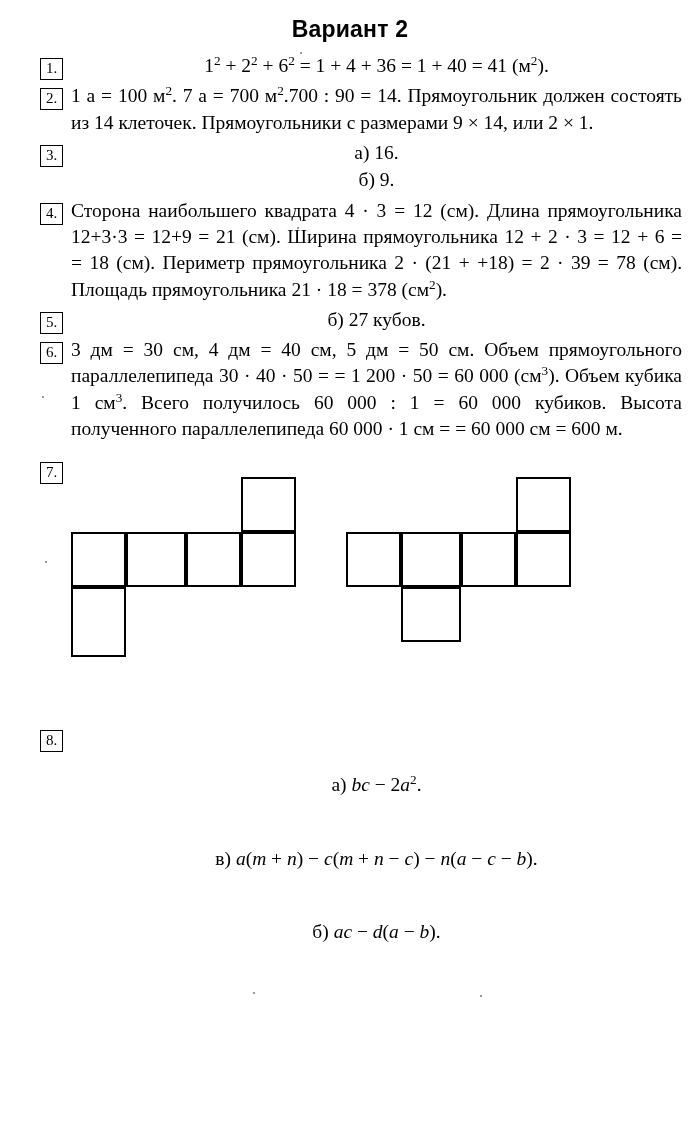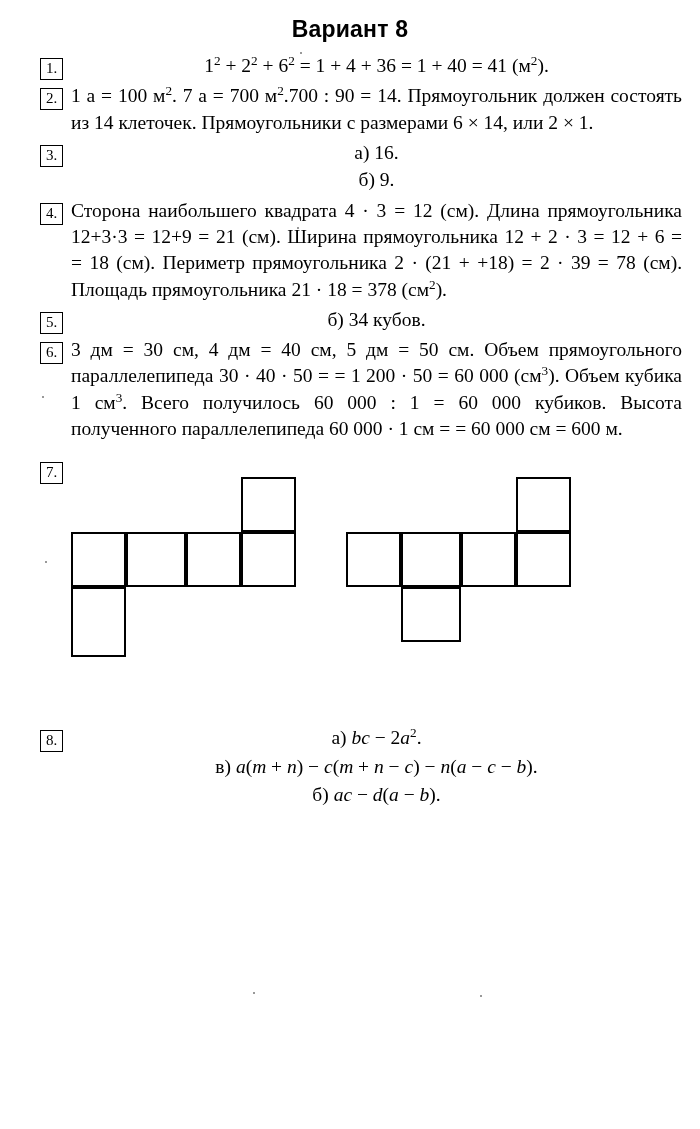--- a/index.html
+++ b/index.html
@@ -94,45 +94,46 @@
     width: 2px;
     height: 2px;
     background: #777;
     border-radius: 50%;
   }
   .item8 {
     margin-top: 8px;
   }
   .item8 .body p {
     margin-bottom: 2px;
+    margin-top: 47px;
   }
 </style>
 </head>
 <body>
 
 <div class="page">
 
-  <div class="title">Вариант 8</div>
+  <div class="title">Вариант 2</div>
 
   <div class="items">
 
     <div class="item">
       <div class="num-box">1.</div>
       <div class="body">
         <p class="nospread">
           1<sup>2</sup> + 2<sup>2</sup> + 6<sup>2</sup> = 1 + 4 + 36 = 1 + 40 = 41 (м<sup>2</sup>).
         </p>
       </div>
     </div>
 
     <div class="item">
       <div class="num-box">2.</div>
       <div class="body">
         <p>
-          <span class="nb">1 а = 100 м<sup>2</sup>.</span> <span class="nb">7 а = 700 м<sup>2</sup>.</span><span class="nb">700 : 90 = 14.</span> Прямоугольник должен состоять из 14 клеточек. Прямоугольники с размерами <span class="nb">6 × 14,</span> или <span class="nb">2 × 1.</span>
+          <span class="nb">1 а = 100 м<sup>2</sup>.</span> <span class="nb">7 а = 700 м<sup>2</sup>.</span><span class="nb">700 : 90 = 14.</span> Прямоугольник должен состоять из 14 клеточек. Прямоугольники с размерами <span class="nb">9 × 14,</span> или <span class="nb">2 × 1.</span>
         </p>
       </div>
     </div>
 
     <div class="item">
       <div class="num-box">3.</div>
       <div class="body">
         <p class="nospread">а) 16.</p>
         <p class="nospread">б) 9.</p>
       </div>
@@ -143,21 +144,21 @@
       <div class="body">
         <p>
           Сторона наибольшего квадрата <span class="nb">4 · 3 = 12 (см).</span> Длина прямоугольника <span class="nb">12+3·3 = 12+9 = 21 (см).</span> Ширина прямоугольника <span class="nb">12 + 2 · 3 = 12 + 6 =</span> <span class="nb">= 18 (см).</span> Периметр прямоугольника <span class="nb">2 · (21 +</span> <span class="nb">+18) = 2 · 39 = 78 (см).</span> Площадь прямоугольника <span class="nb">21 · 18 = 378 (см<sup>2</sup>).</span>
         </p>
       </div>
     </div>
 
     <div class="item">
       <div class="num-box">5.</div>
       <div class="body">
-        <p class="nospread">б) 34 кубов.</p>
+        <p class="nospread">б) 27 кубов.</p>
       </div>
     </div>
 
     <div class="item">
       <div class="num-box">6.</div>
       <div class="body">
         <p>
           <span class="nb">3 дм = 30 см,</span> <span class="nb">4 дм = 40 см,</span> <span class="nb">5 дм = 50 см.</span> Объем прямоугольного параллелепипеда <span class="nb">30 · 40 · 50 =</span> <span class="nb">= 1 200 · 50 = 60 000 (см<sup>3</sup>).</span> Объем кубика <span class="nb">1 см<sup>3</sup>.</span> Всего получилось <span class="nb">60 000 : 1 = 60 000</span> кубиков. Высота полученного параллелепипеда <span class="nb">60 000 · 1 см =</span> <span class="nb">= 60 000 см = 600 м.</span>
         </p>
       </div>

